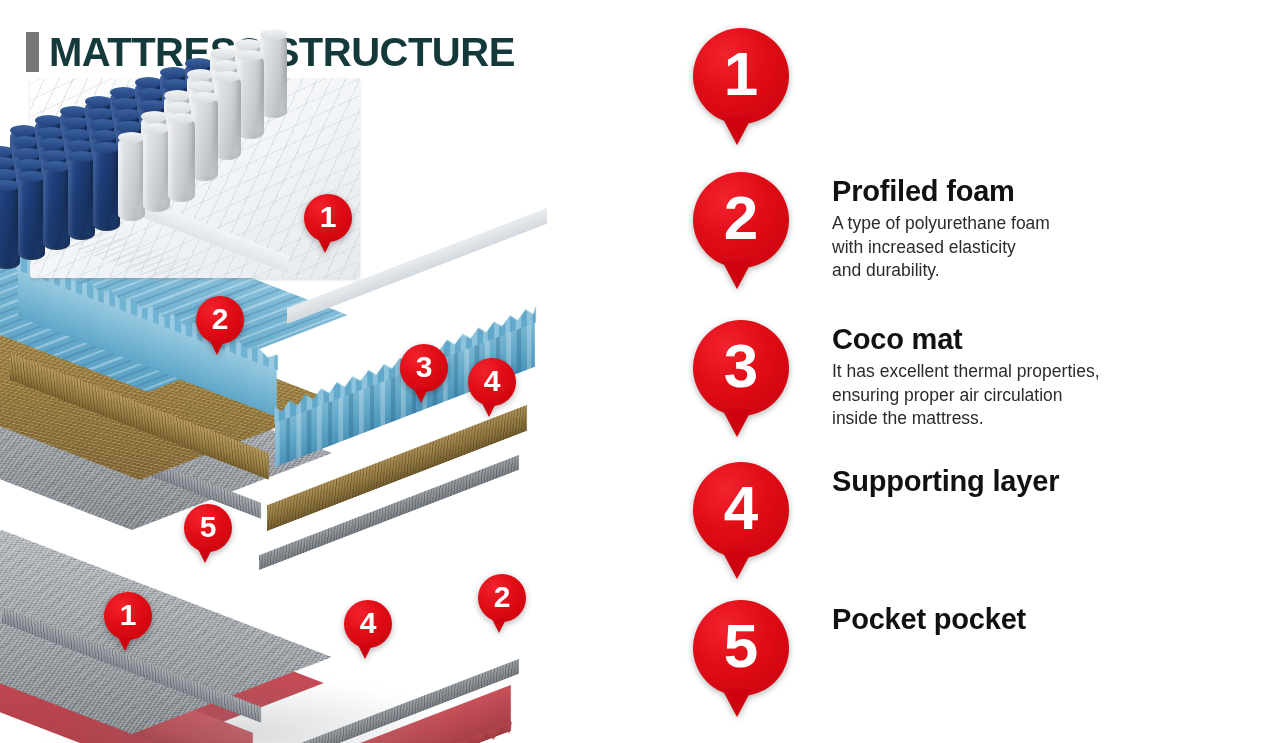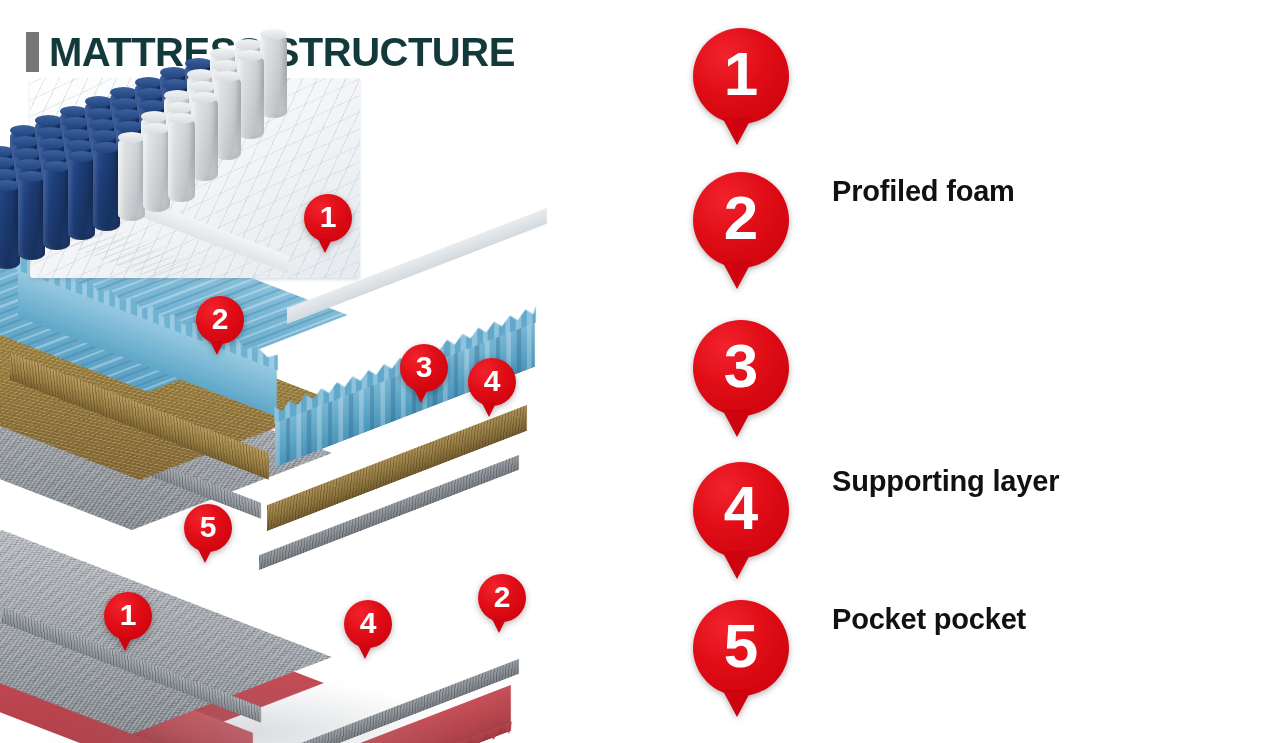--- a/index.html
+++ b/index.html
@@ -388,29 +388,36 @@
       </div>
     </div>
     <div class="legend-item" style="top: 172px;">
       <div class="legend-pin-wrap">
         <div class="pin pin-legend">
           <span>2</span>
         </div>
       </div>
       <div class="legend-text">
         <div class="legend-title">Profiled foam</div>
+        <div class="legend-desc">A type of polyurethane foam
+with increased elasticity
+and durability.</div>
       </div>
     </div>
     <div class="legend-item" style="top: 320px;">
       <div class="legend-pin-wrap">
         <div class="pin pin-legend">
           <span>3</span>
         </div>
       </div>
       <div class="legend-text">
+        <div class="legend-title">Coco mat</div>
+        <div class="legend-desc">It has excellent thermal properties,
+ensuring proper air circulation
+inside the mattress.</div>
       </div>
     </div>
     <div class="legend-item" style="top: 462px;">
       <div class="legend-pin-wrap">
         <div class="pin pin-legend">
           <span>4</span>
         </div>
       </div>
       <div class="legend-text">
         <div class="legend-title">Supporting layer</div>

